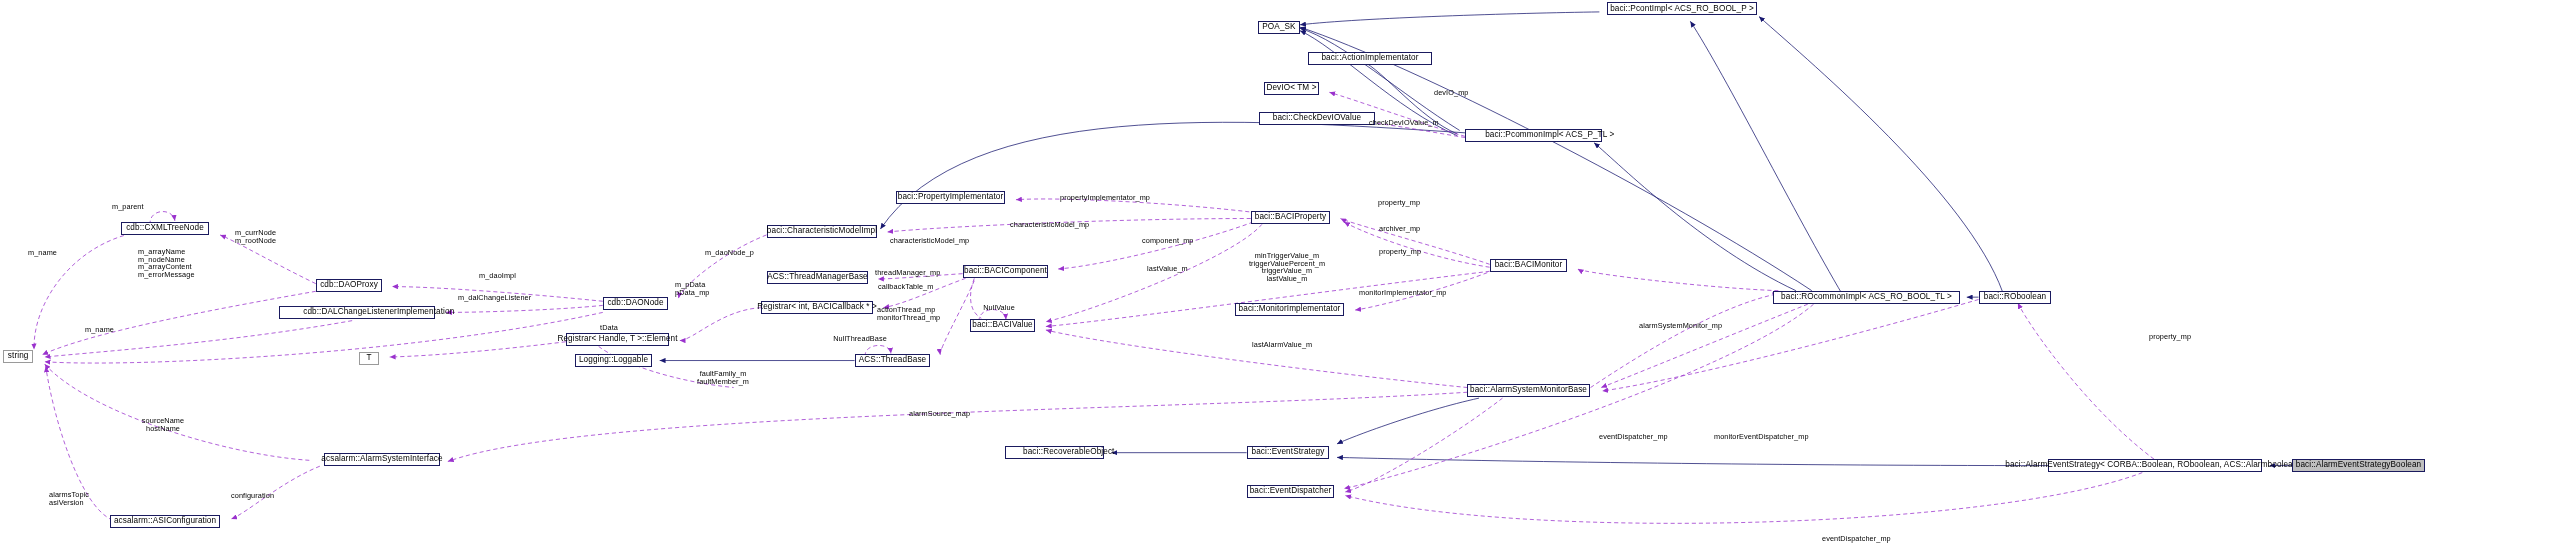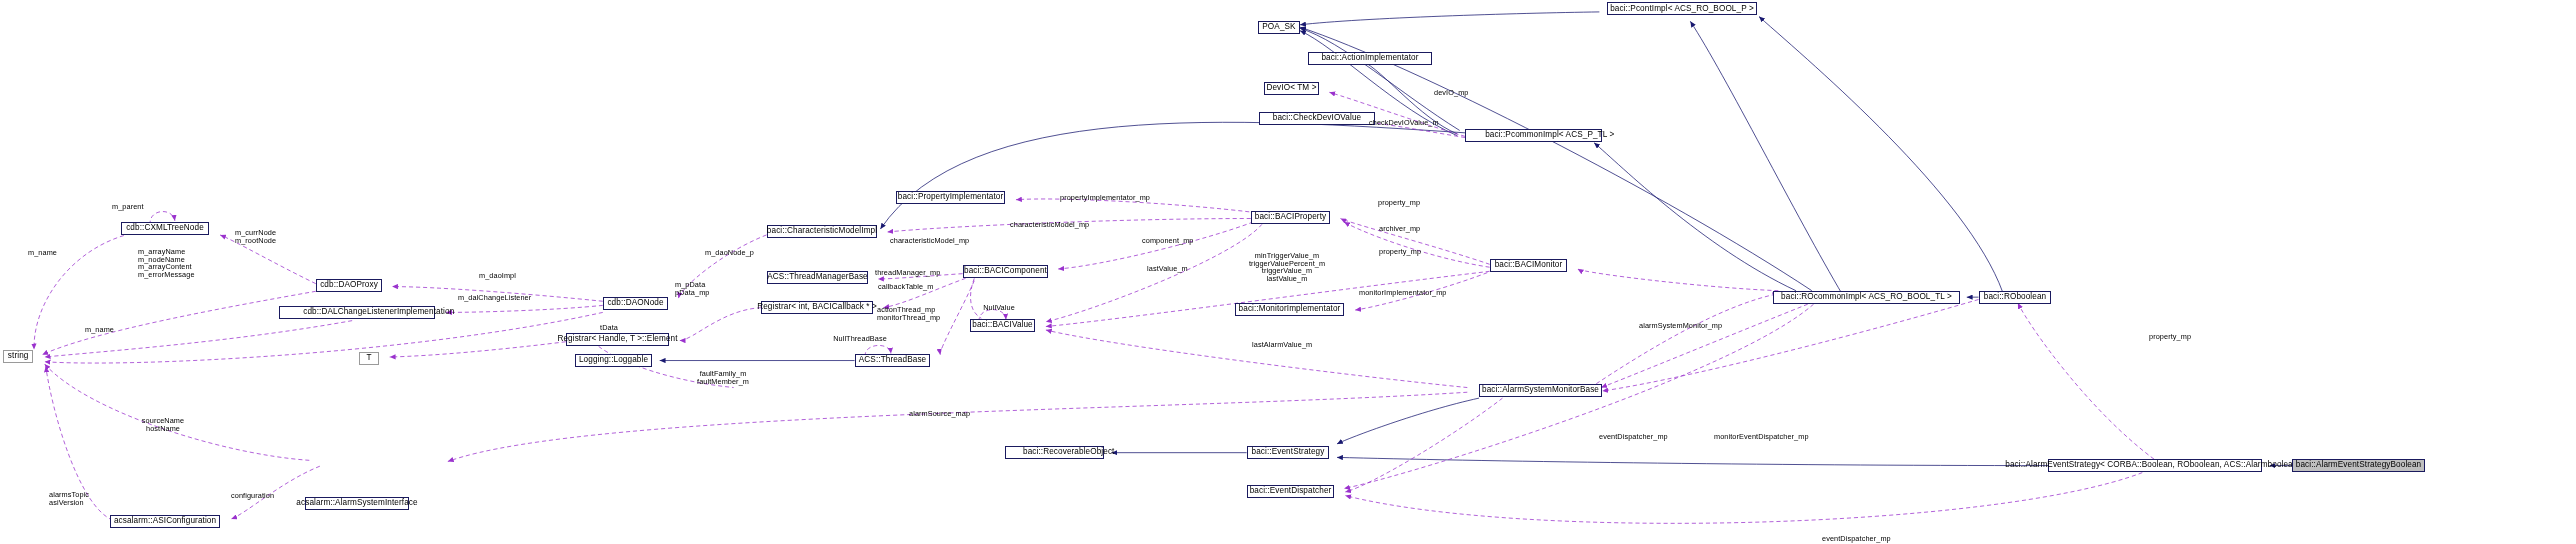--- a/index.html
+++ b/index.html
@@ -198,24 +198,24 @@
       <div class="node" style="left: 1251px; top: 211px; width: 79px;">baci::BACIProperty</div>
       <div class="node" style="left: 1235px; top: 303px; width: 109px;">baci::MonitorImplementator</div>
       <div class="node" style="left: 1490px; top: 259px; width: 77px;">baci::BACIMonitor</div>
       <div class="node" style="left: 896px; top: 191px; width: 109px;">baci::PropertyImplementator</div>
       <div class="node" style="left: 1260px; top: 52px; width: 124px; margin-left: 48px;">baci::ActionImplementator</div>
       <div class="node" style="left: 1264px; top: 82px; width: 55px;">DevIO&lt; TM &gt;</div>
       <div class="node" style="left: 1259px; top: 112px; width: 116px;">baci::CheckDevIOValue</div>
       <div class="node" style="left: 1258px; top: 21px; width: 42px;">POA_SK</div>
       <div class="node" style="left: 1465px; top: 129px; width: 137px; padding-left: 36px;">baci::PcommonImpl&lt; ACS_P_TL &gt;</div>
       <div class="node" style="left: 1607px; top: 2.3px; width: 150px;">baci::PcontImpl&lt; ACS_RO_BOOL_P &gt;</div>
-      <div class="node" style="left: 1467px; top: 384px; width: 123px; margin-left: 12px;">baci::AlarmSystemMonitorBase</div>
+      <div class="node" style="left: 1467px; top: 384px; width: 123px;">baci::AlarmSystemMonitorBase</div>
       <div class="node" style="left: 1773px; top: 291px; width: 187px;">baci::ROcommonImpl&lt; ACS_RO_BOOL_TL &gt;</div>
       <div class="node" style="left: 1979px; top: 291px; width: 72px;">baci::ROboolean</div>
-      <div class="node" style="left: 305px; top: 453px; width: 104px; margin-top: 44px;">acsalarm::AlarmSystemInterface</div>
+      <div class="node" style="left: 324px; top: 453px; width: 116px;">acsalarm::AlarmSystemInterface</div>
       <div class="node" style="left: 110px; top: 515px; width: 110px;">acsalarm::ASIConfiguration</div>
       <div class="node" style="left: 1005px; top: 446px; width: 99px; padding-left: 32px;">baci::RecoverableObject</div>
       <div class="node" style="left: 1247px; top: 446px; width: 82px;">baci::EventStrategy</div>
       <div class="node" style="left: 1247px; top: 485px; width: 87px;">baci::EventDispatcher</div>
       <div class="node" style="left: 2048px; top: 459px; width: 214px;">baci::AlarmEventStrategy&lt; CORBA::Boolean, ROboolean, ACS::Alarmboolean &gt;</div>
       <div class="node hl" style="left: 2292px; top: 459px; width: 133px;">baci::AlarmEventStrategyBoolean</div>
     </div>
 
   <div id="labels-layer">
       <div class="lbl" style="left: 112px; top: 203px;">m_parent</div>

